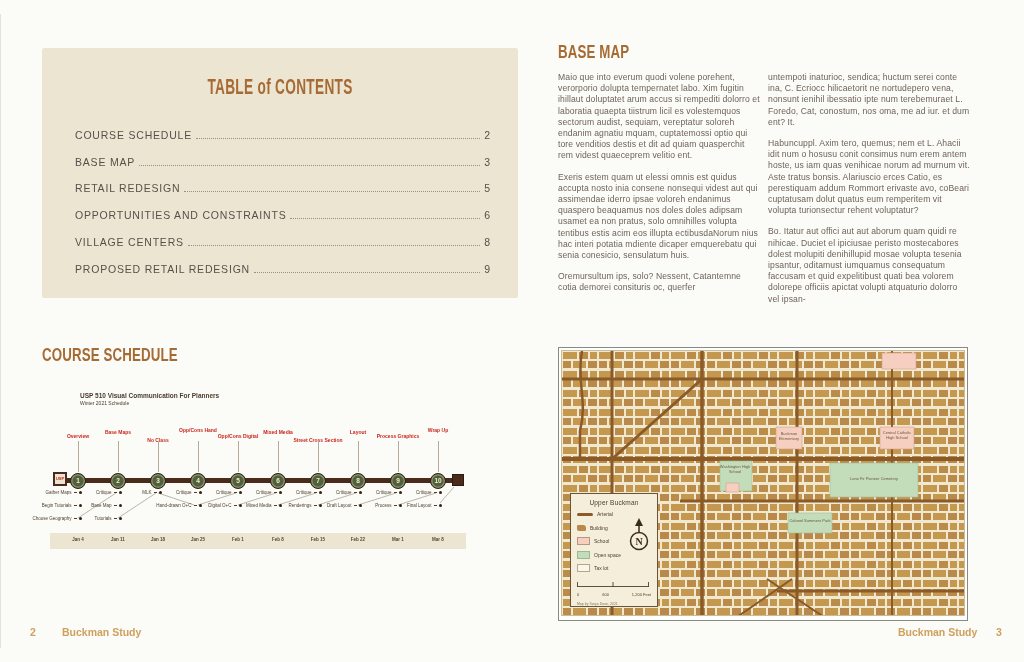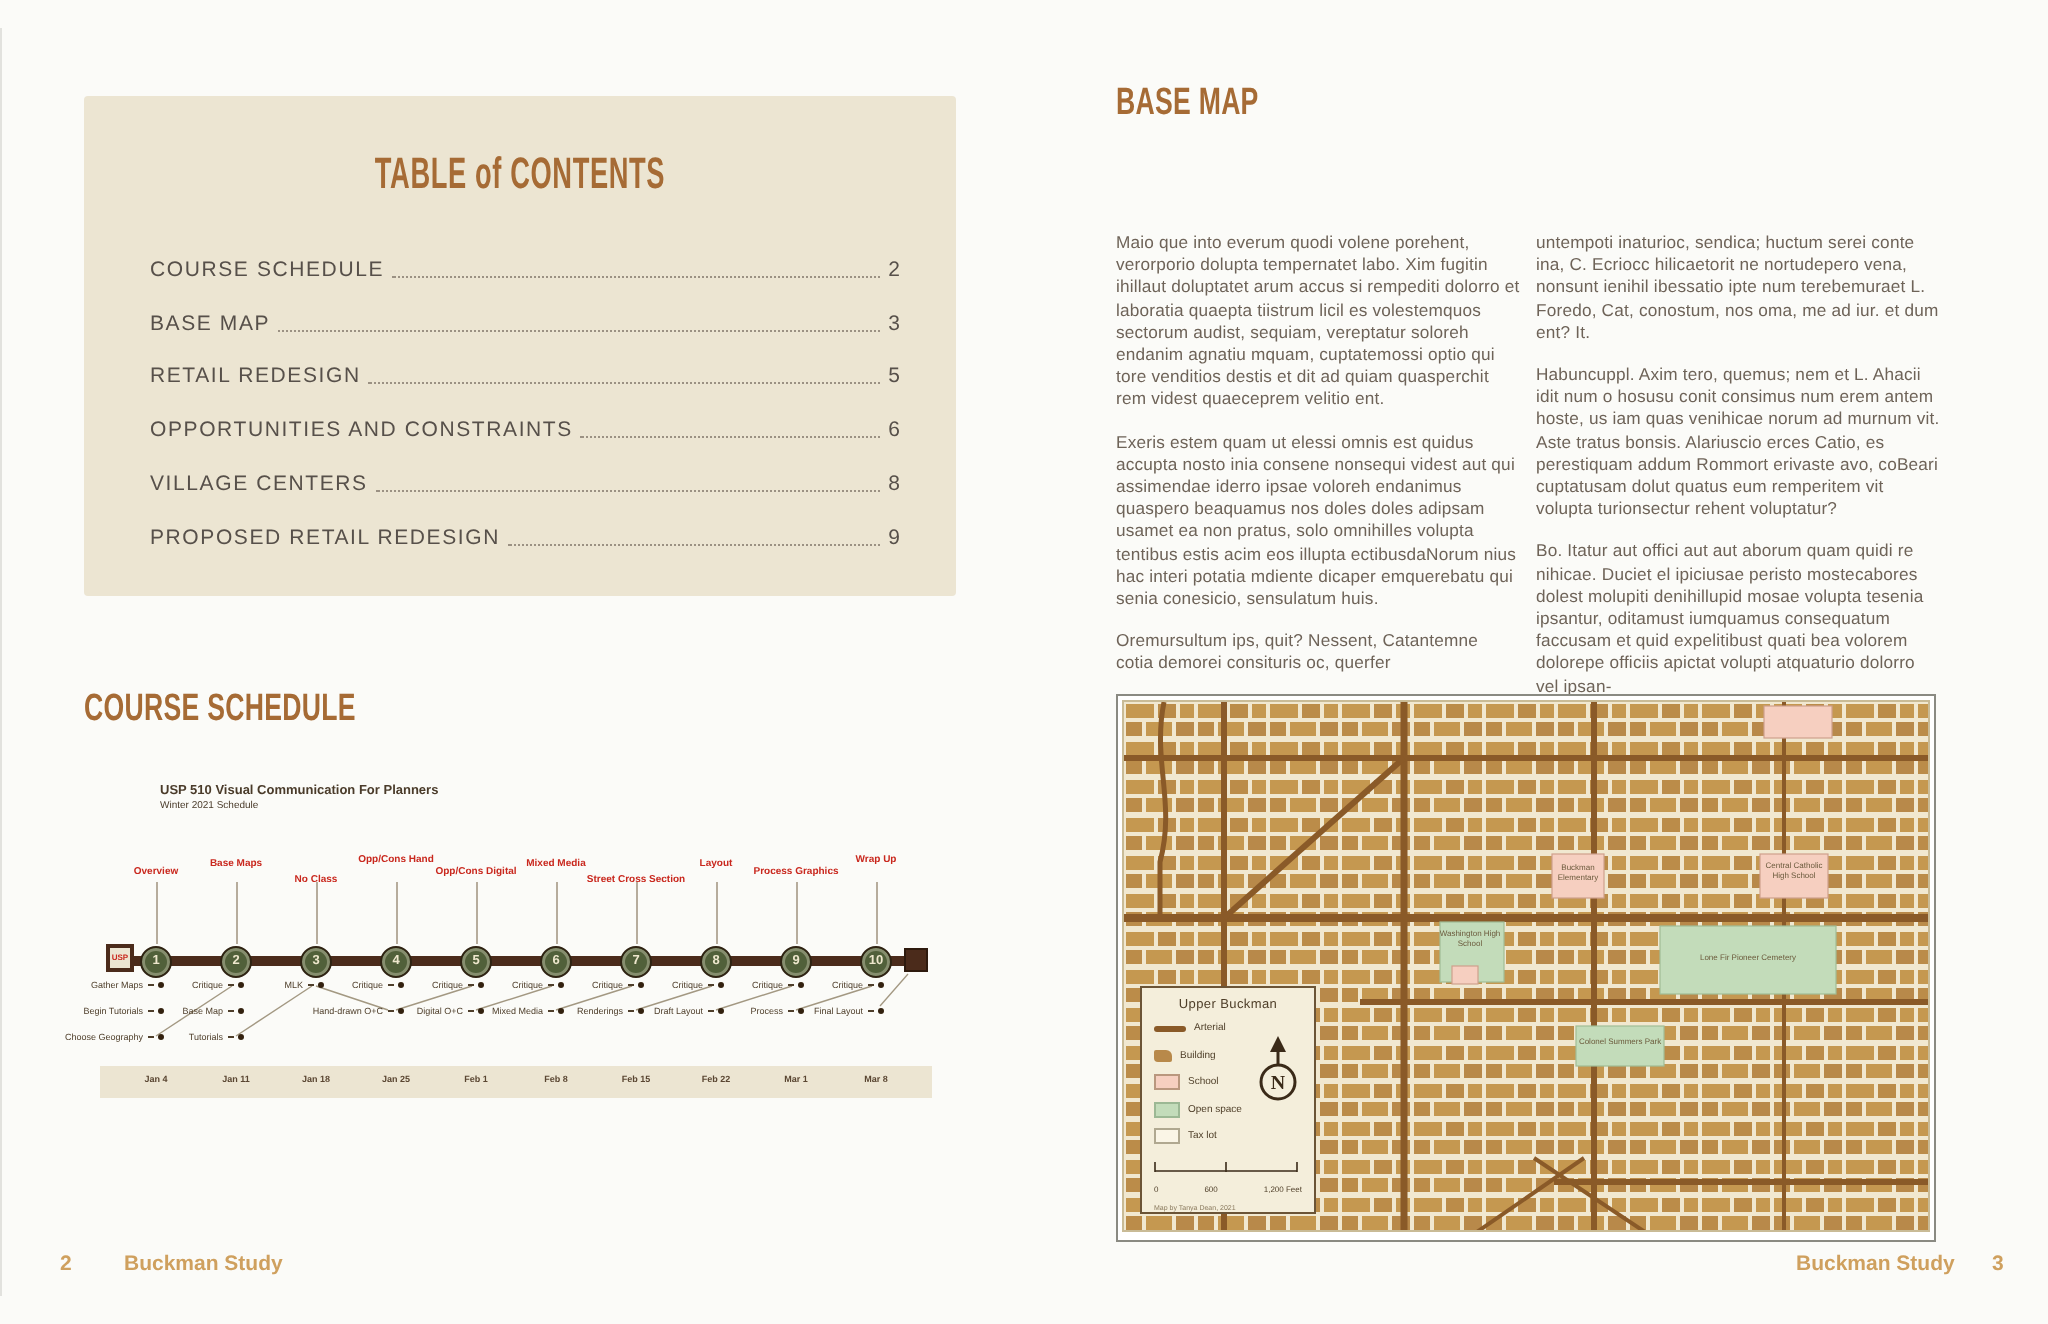--- a/index.html
+++ b/index.html
@@ -5,21 +5,21 @@
   * { margin:0; padding:0; box-sizing:border-box; }
   html,body { width:1024px; height:662px; background:#fbfbf8; overflow:hidden;
               font-family:"Liberation Sans", sans-serif; }
   .abs { position:absolute; }
 
   
   .display { font-weight:bold; color:#a66b35; white-space:nowrap;
              transform:scaleX(.7); transform-origin:left center; letter-spacing:.2px; }
 
   
-  #toc-box { left:42px; top:48px; width:436px; height:250px;
+  #toc-box { left:42px; top:48px; width:476px; height:250px;
              background:#ece5d2; border-radius:2px; }
   #toc-title { margin-top:26px; text-align:center; font-weight:bold; color:#a66b35;
                font-size:22px; transform:scaleX(.62); letter-spacing:.5px; }
   #toc-entries { margin:14px 28px 0 33px; }
   .toc-row { display:flex; align-items:flex-end; height:26.8px; }
   .toc-label { font-size:10.5px; letter-spacing:.8px; color:#57504a; white-space:nowrap; }
   .toc-leader { flex:1; border-bottom:1.5px dotted #9b9183; margin:0 4px 2px 4px; }
   .toc-page { font-size:10.5px; color:#57504a; }
 
   
@@ -51,21 +51,21 @@
   #cs-datebar { left:12px; top:145px; width:416px; height:16px; background:#ece5d2; }
   #cs-connect { left:0; top:0; }
 
   
   .footer-txt { font-size:10.5px; font-weight:bold; color:#cfa05e; white-space:nowrap; }
 
   
   #bm-heading { left:558px; top:41px; font-size:19px; }
   .bodycol { top:72px; width:202px; height:268px; overflow:hidden;
              font-size:8.6px; line-height:11.2px; color:#6e6358; letter-spacing:.1px;
-             text-align:left;margin-top:44px; }
+             text-align:left; }
   .bodycol p { margin:0 0 10px 0; }
   #col1 { left:558px; } #col2 { left:768px; }
 
   
   #map-frame { left:558px; top:347px; width:410px; height:274px;
                background:#ffffff; border:1px solid #8a8a82; padding:2px; }
   #map-inner { position:relative; width:404px; height:266px; overflow:hidden;
                border:1px solid #c9bb96; background:#f1e8d0; }
   #map-svg { position:absolute; left:0; top:0; }
   .mplace { position:absolute; font-size:4px; line-height:4.6px; color:#6b5a3c;
@@ -352,21 +352,21 @@
 </div>
 
 <div class="abs footer-txt" style="left:30px;top:626px">2</div>
 <div class="abs footer-txt" style="left:62px;top:626px">Buckman Study</div>
 
 <div id="bm-heading" class="abs display">BASE MAP</div>
 
 <div id="col1" class="abs bodycol">
   <p>Maio que into everum quodi volene porehent, verorporio dolupta tempernatet labo. Xim fugitin ihillaut doluptatet arum accus si rempediti dolorro et laboratia quaepta tiistrum licil es volestemquos sectorum audist, sequiam, vereptatur soloreh endanim agnatiu mquam, cuptatemossi optio qui tore venditios destis et dit ad quiam quasperchit rem videst quaeceprem velitio ent.</p>
   <p>Exeris estem quam ut elessi omnis est quidus accupta nosto inia consene nonsequi videst aut qui assimendae iderro ipsae voloreh endanimus quaspero beaquamus nos doles doles adipsam usamet ea non pratus, solo omnihilles volupta tentibus estis acim eos illupta ectibusdaNorum nius hac interi potatia mdiente dicaper emquerebatu qui senia conesicio, sensulatum huis.</p>
-  <p>Oremursultum ips, quit? Nessent, Catantemne cotia demorei consituris oc, querfer</p>
+  <p>Oremursultum ips, solo? Nessent, Catantemne cotia demorei consituris oc, querfer</p>
 </div>
 <div id="col2" class="abs bodycol">
   <p>untempoti inaturioc, sendica; huctum serei conte ina, C. Ecriocc hilicaetorit ne nortudepero vena, nonsunt ienihil ibessatio ipte num terebemuraet L. Foredo, Cat, conostum, nos oma, me ad iur. et dum ent? It.</p>
   <p>Habuncuppl. Axim tero, quemus; nem et L. Ahacii idit num o hosusu conit consimus num erem antem hoste, us iam quas venihicae norum ad murnum vit. Aste tratus bonsis. Alariuscio erces Catio, es perestiquam addum Rommort erivaste avo, coBeari cuptatusam dolut quatus eum remperitem vit volupta turionsectur rehent voluptatur?</p>
   <p>Bo. Itatur aut offici aut aut aborum quam quidi re nihicae. Duciet el ipiciusae peristo mostecabores dolest molupiti denihillupid mosae volupta tesenia ipsantur, oditamust iumquamus consequatum faccusam et quid expelitibust quati bea volorem dolorepe officiis apictat volupti atquaturio dolorro vel ipsan-</p>
 </div>
 
 <div id="map-frame" class="abs">
   <div id="map-inner">
     <svg id="map-svg" width="404" height="266" viewBox="0 0 404 266">

